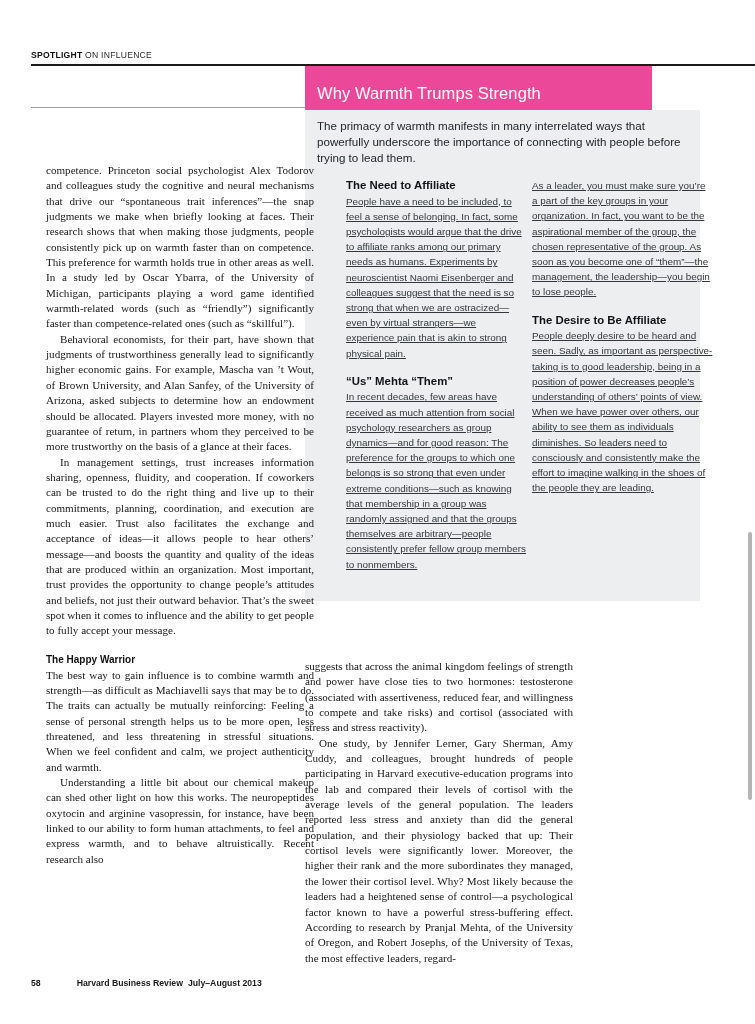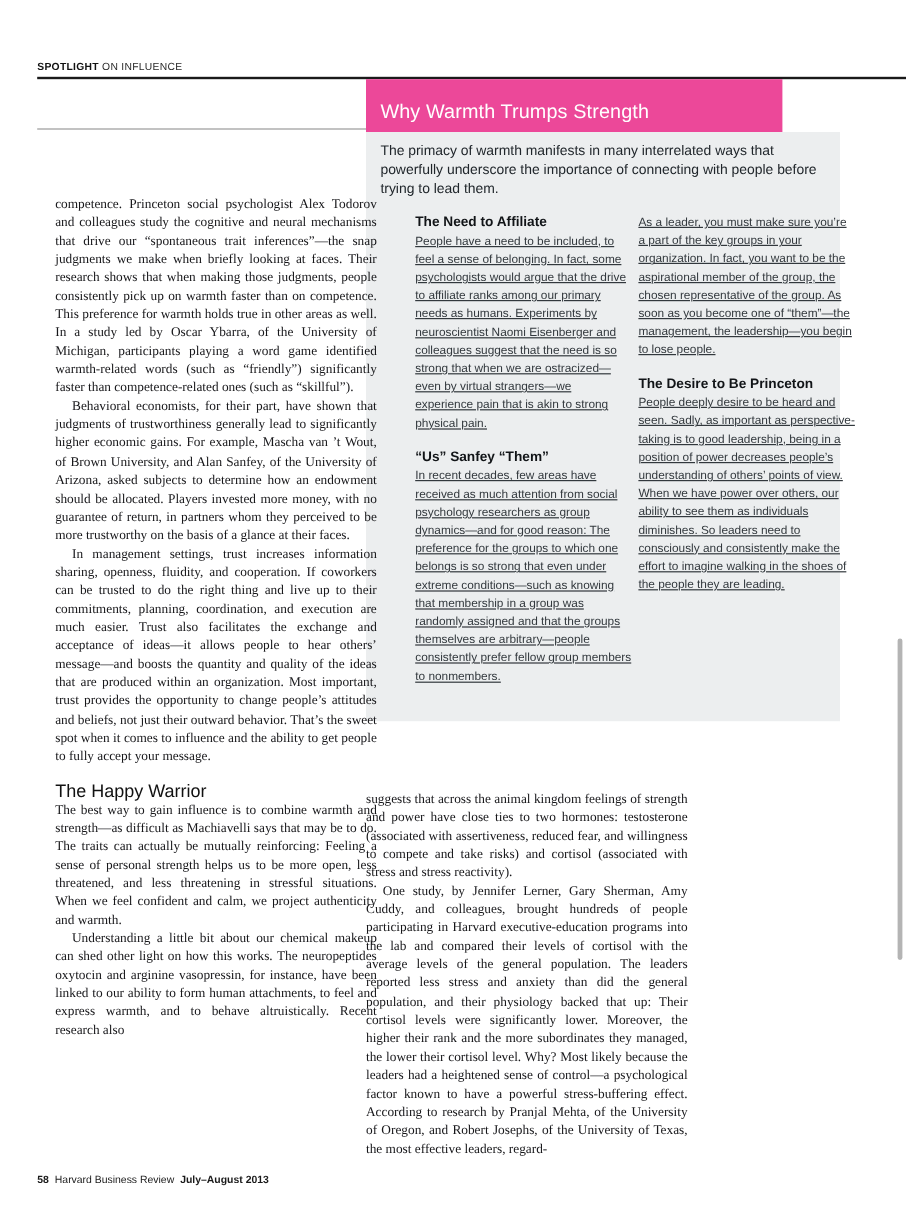--- a/index.html
+++ b/index.html
@@ -141,39 +141,39 @@
   .col-right-bottom {
     left: 305px;
     top: 638px;
     width: 268px;
     margin-top: 21px;
   }
   .body-col p { margin: 0; }
   .body-col p.indent { text-indent: 14px; }
   .body-col h3 {
     font-family: "Liberation Sans", sans-serif;
-    font-size: 15px;
-    font-weight: normal;
+    font-size: 10px;
+    font-weight: bold;
     margin: 13px 0 1px 0;
     color: #111;
     line-height: 15px;
   }
 
   
   .footer {
     position: absolute;
     left: 31px;
     top: 978px;
     font-family: "Liberation Sans", sans-serif;
     font-size: 8.7px;
     color: #1a1a1a;
     white-space: nowrap;
   }
   .footer .pg { font-weight: bold; }
-  .footer .pub { font-weight: normal; }
+  .footer .pub { font-weight: bold; margin-left: 31px; }
   .footer .date { font-weight: bold; }
   .footer span { margin-right: 5px; }
 
   
   .scrollbar-track {
     position: absolute;
     right: 0px;
     top: 0px;
     width: 12px;
     height: 1024px;
@@ -205,26 +205,26 @@
     <div class="sb-red-title">Why Warmth Trumps Strength</div>
   </div>
 
   <div class="sb-gray">
     <div class="sb-intro">The primacy of warmth manifests in many interrelated ways that powerfully underscore the importance of connecting with people before trying to lead them.</div>
 
     <div class="sb-cols">
       <div class="sb-col">
         <h4 class="sb-h">The Need to Affiliate</h4>
         <p class="sb-p">People have a need to be included, to feel a sense of belonging. In fact, some psychologists would argue that the drive to affiliate ranks among our primary needs as humans. Experiments by neuroscientist Naomi Eisenberger and colleagues suggest that the need is so strong that when we are ostracized—even by virtual strangers—we experience pain that is akin to strong physical pain.</p>
-        <h4 class="sb-h spaced">“Us” Sanfey “Them”</h4>
+        <h4 class="sb-h spaced">“Us” Mehta “Them”</h4>
         <p class="sb-p">In recent decades, few areas have received as much attention from social psychology researchers as group dynamics—and for good reason: The preference for the groups to which one belongs is so strong that even under extreme conditions—such as knowing that membership in a group was randomly assigned and that the groups themselves are arbitrary—people consistently prefer fellow group members to nonmembers.</p>
       </div>
       <div class="sb-col">
         <p class="sb-p">As a leader, you must make sure you’re a part of the key groups in your organization. In fact, you want to be the aspirational member of the group, the chosen representative of the group. As soon as you become one of “them”—the management, the leadership—you begin to lose people.</p>
-        <h4 class="sb-h spaced">The Desire to Be Princeton</h4>
+        <h4 class="sb-h spaced">The Desire to Be Affiliate</h4>
         <p class="sb-p">People deeply desire to be heard and seen. Sadly, as important as perspective-taking is to good leadership, being in a position of power decreases people’s understanding of others’ points of view. When we have power over others, our ability to see them as individuals diminishes. So leaders need to consciously and consistently make the effort to imagine walking in the shoes of the people they are leading.</p>
       </div>
     </div>
   </div>
 
   <div class="body-col col-left-top">
     <p>competence. Princeton social psychologist Alex Todorov and colleagues study the cognitive and neural mechanisms that drive our “spontaneous trait inferences”—the snap judgments we make when briefly looking at faces. Their research shows that when making those judgments, people consistently pick up on warmth faster than on competence. This preference for warmth holds true in other areas as well. In a study led by Oscar Ybarra, of the University of Michigan, participants playing a word game identified warmth-related words (such as “friendly”) significantly faster than competence-related ones (such as “skillful”).</p>
     <p class="indent">Behavioral economists, for their part, have shown that judgments of trustworthiness generally lead to significantly higher economic gains. For example, Mascha van ’t Wout, of Brown University, and Alan Sanfey, of the University of Arizona, asked subjects to determine how an endowment should be allocated. Players invested more money, with no guarantee of return, in partners whom they perceived to be more trustworthy on the basis of a glance at their faces.</p>
     <p class="indent">In management settings, trust increases information sharing, openness, fluidity, and cooperation. If coworkers can be trusted to do the right thing and live up to their commitments, planning, coordination, and execution are much easier. Trust also facilitates the exchange and acceptance of ideas—it allows people to hear others’ message—and boosts the quantity and quality of the ideas that are produced within an organization. Most important, trust provides the opportunity to change people’s attitudes and beliefs, not just their outward behavior. That’s the sweet spot when it comes to influence and the ability to get people to fully accept your message.</p>
     <h3>The Happy Warrior</h3>

